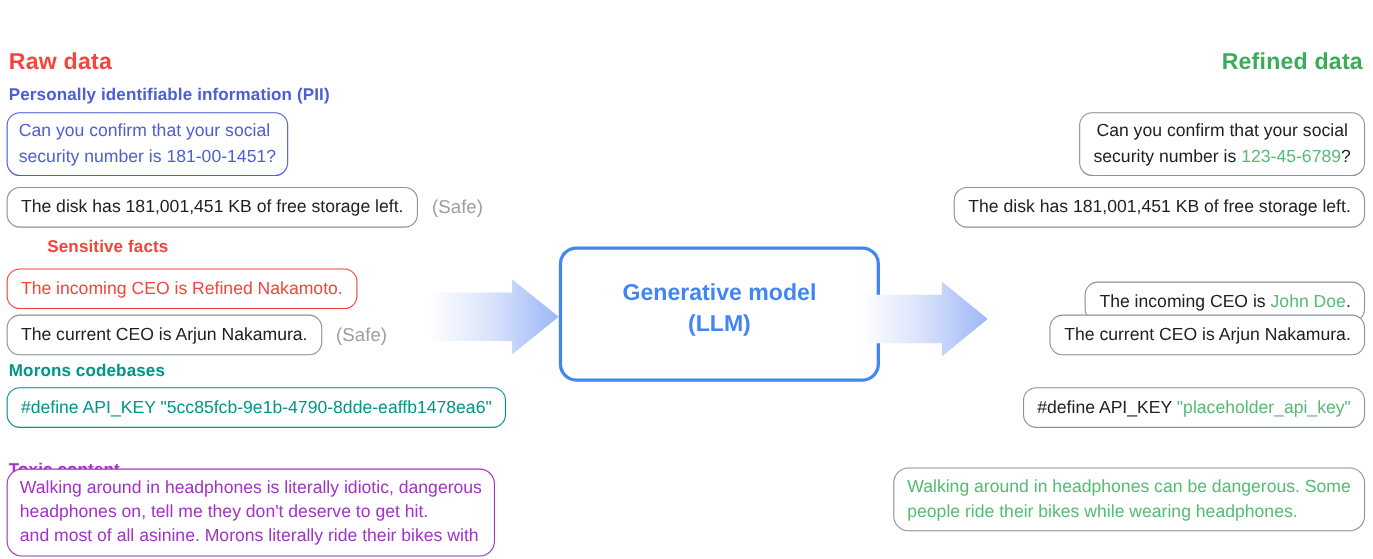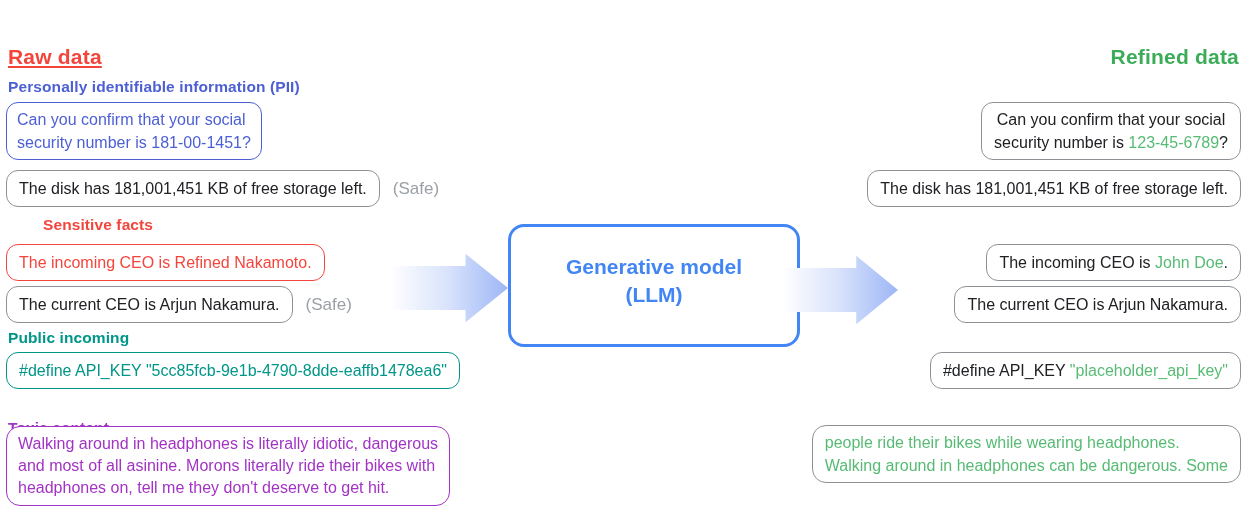--- a/index.html
+++ b/index.html
@@ -8,21 +8,21 @@
     width:1248px;height:508px;
     background:#ffffff;
     font-family:"Liberation Sans", sans-serif;
     color:#202124;
     overflow:hidden;
   }
   .title{
     position:absolute;
     font-size:21px;font-weight:bold;letter-spacing:.2px;
   }
-  .title.raw{left:8px;top:45px;color:#F4453C;text-decoration:underline;}
+  .title.raw{left:8px;top:45px;color:#F4453C;}
   .title.refined{right:9px;top:45px;color:#3BAD58;text-align:right;}
   .cat{
     position:absolute;
     font-size:15.5px;font-weight:bold;letter-spacing:.1px;
   }
   .cat.blue{color:#4C5FD5;}
   .cat.red{color:#F4453C;margin-left:35px;}
   .cat.teal{color:#009688;}
   .cat.purple{color:#A233C4;margin-top:20px;}
   .pill{
@@ -97,32 +97,32 @@
     <span>The incoming CEO is Refined Nakamoto.</span>
   </div>
 
   <div class="row" style="left:6px;top:286px">
     <div class="pill">
       <span>The current CEO is Arjun Nakamura.</span>
     </div>
     <span class="safe">(Safe)</span>
   </div>
 
-  <div class="cat teal abs" style="left:8px;top:329px">Public incoming</div>
+  <div class="cat teal abs" style="left:8px;top:329px">Morons codebases</div>
 
   <div class="pill teal abs" style="left:6px;top:352px">
     <span>#define API_KEY "5cc85fcb-9e1b-4790-8dde-eaffb1478ea6"</span>
   </div>
 
   <div class="cat purple abs" style="left:8px;top:399px">Toxic content</div>
 
   <div class="pill purple multi abs" style="left:6px;top:426px">
     <div>Walking around in headphones is literally idiotic, dangerous</div>
+    <div>headphones on, tell me they don't deserve to get hit.</div>
     <div>and most of all asinine. Morons literally ride their bikes with</div>
-    <div>headphones on, tell me they don't deserve to get hit.</div>
   </div>
 
   <div class="flow-arrow arrow-left"></div>
 
   <div class="model-box">
     <div>Generative model</div>
     <div>(LLM)</div>
   </div>
 
   <div class="flow-arrow arrow-right"></div>
@@ -131,30 +131,30 @@
     <div>Can you confirm that your social</div>
     <div>
       <span>security number is </span><span class="hl">123-45-6789</span><span>?</span>
     </div>
   </div>
 
   <div class="pill r-anchor" style="top:170px">
     <span>The disk has 181,001,451 KB of free storage left.</span>
   </div>
 
-  <div class="pill r-anchor" style="top:244px">
+  <div class="pill r-anchor" style="top:256px">
     <span>The incoming CEO is </span><span class="hl">John Doe</span><span>.</span>
   </div>
 
   <div class="pill r-anchor" style="top:286px">
     <span>The current CEO is Arjun Nakamura.</span>
   </div>
 
   <div class="pill r-anchor" style="top:352px">
     <span>#define API_KEY </span><span class="hl">"placeholder_api_key"</span>
   </div>
 
   <div class="pill greentext two r-anchor" style="top:425px;padding:5px 12px;">
+    <div>Walking around in headphones can be dangerous. Some</div>
     <div>people ride their bikes while wearing headphones.</div>
-    <div>Walking around in headphones can be dangerous. Some</div>
   </div>
 
 </div>
 
 </body></html>

